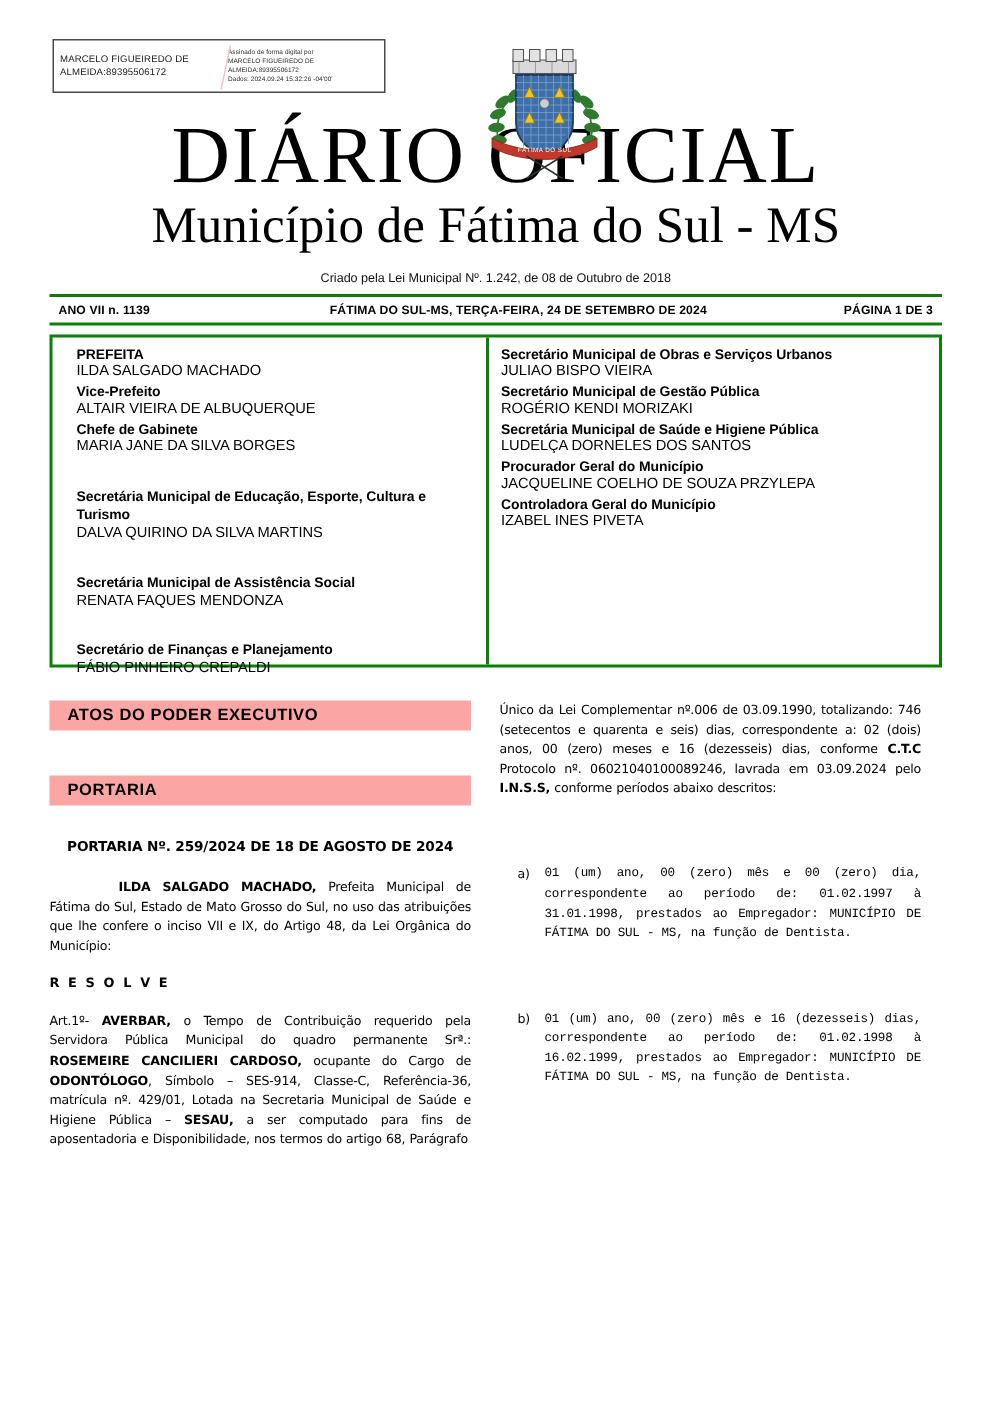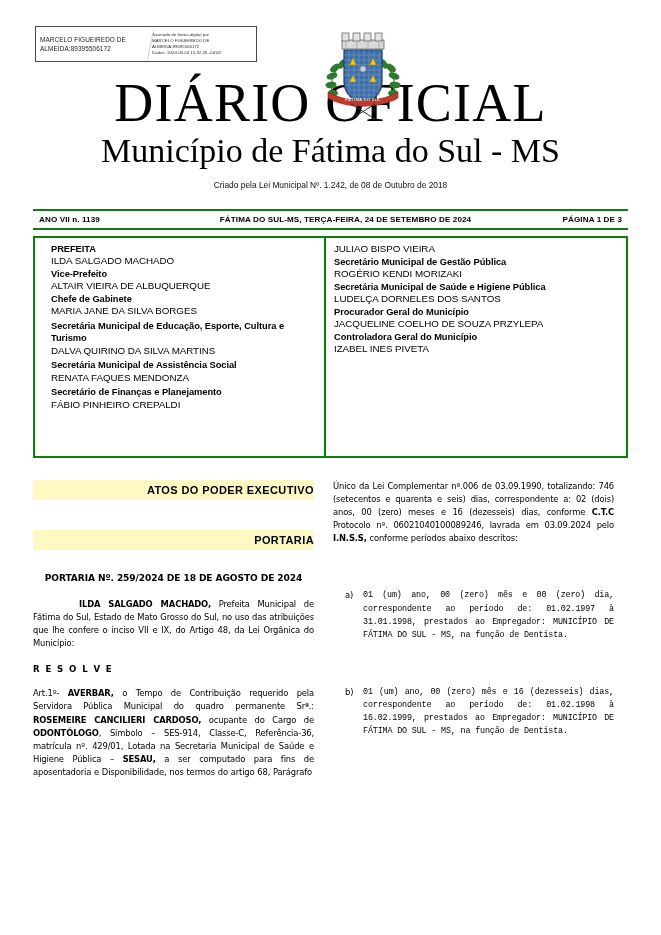--- a/index.html
+++ b/index.html
@@ -55,21 +55,21 @@
     font-size:34px; line-height:34px;
     font-weight:400; margin-top:2px;
   }
   .title-law {
     font-size:8.4px; line-height:14px;
     margin-top:10px; color:#111;
   }
 
   
   .infobar {
-    margin-top:17px;
+    margin-top:4px;
     border-top:2px solid #0a8008;
     border-bottom:2px solid #0a8008;
     height:21px;
     display:flex; align-items:center;
     font-size:8.1px; font-weight:bold;
     letter-spacing:.1px;
   }
   .infobar .ib-left  { flex:0 0 150px; padding-left:6px; }
   .infobar .ib-mid   { flex:1; text-align:center; }
   .infobar .ib-right { flex:0 0 120px; text-align:right; padding-right:6px; }
@@ -85,33 +85,33 @@
   .off-col.left  { flex:0 0 291px; border-right:2px solid #0a8008;padding-left:16px; }
   .off-col.right { flex:1; }
   .off-role {
     font-size:9.3px; line-height:12.4px;
     font-weight:bold; letter-spacing:-.05px;
   }
   .off-name {
     font-size:9.8px; line-height:12.6px;
     font-weight:400; letter-spacing:-.05px;
   }
-  .off-entry + .off-entry.sp { margin-top:2px; }
+  .off-entry + .off-entry.sp { margin-top:20px; }
 
   
   .columns { display:flex; margin-top:22px; }
   .col { width:281px; }
   .col.left { margin-right:19px; }
 
   .greenbar {
-    background:#fef9c3;
+    background:#fca5a5;
     color:#000;
     font-size:11px; font-weight:bold;
     letter-spacing:.4px;
-    text-align:right;
+    text-align:left;
     padding:4px 0 4px 12px;
     height:20px;
   }
   .gap-after-bar { height:30px; }
 
   .doc-title {
     font-family:"DejaVu Sans", sans-serif;
     font-size:9.1px; line-height:13px;
     font-weight:bold; text-align:center;
     margin-top:22px;
@@ -264,20 +264,21 @@
         <div class="off-role">Secretária Municipal de Assistência Social</div>
         <div class="off-name">RENATA FAQUES MENDONZA</div>
       </div>
       <div class="off-entry sp">
         <div class="off-role">Secretário de Finanças e Planejamento</div>
         <div class="off-name">FÁBIO PINHEIRO CREPALDI</div>
       </div>
     </div>
     <div class="off-col right">
       <div class="off-entry">
+        <div class="off-role">Secretário Municipal de Obras e Serviços Urbanos</div>
         <div class="off-name">JULIAO BISPO VIEIRA</div>
       </div>
       <div class="off-entry">
         <div class="off-role">Secretário Municipal de Gestão Pública</div>
         <div class="off-name">ROGÉRIO KENDI MORIZAKI</div>
       </div>
       <div class="off-entry">
         <div class="off-role">Secretária Municipal de Saúde e Higiene Pública</div>
         <div class="off-name">LUDELÇA DORNELES DOS SANTOS</div>
       </div>

